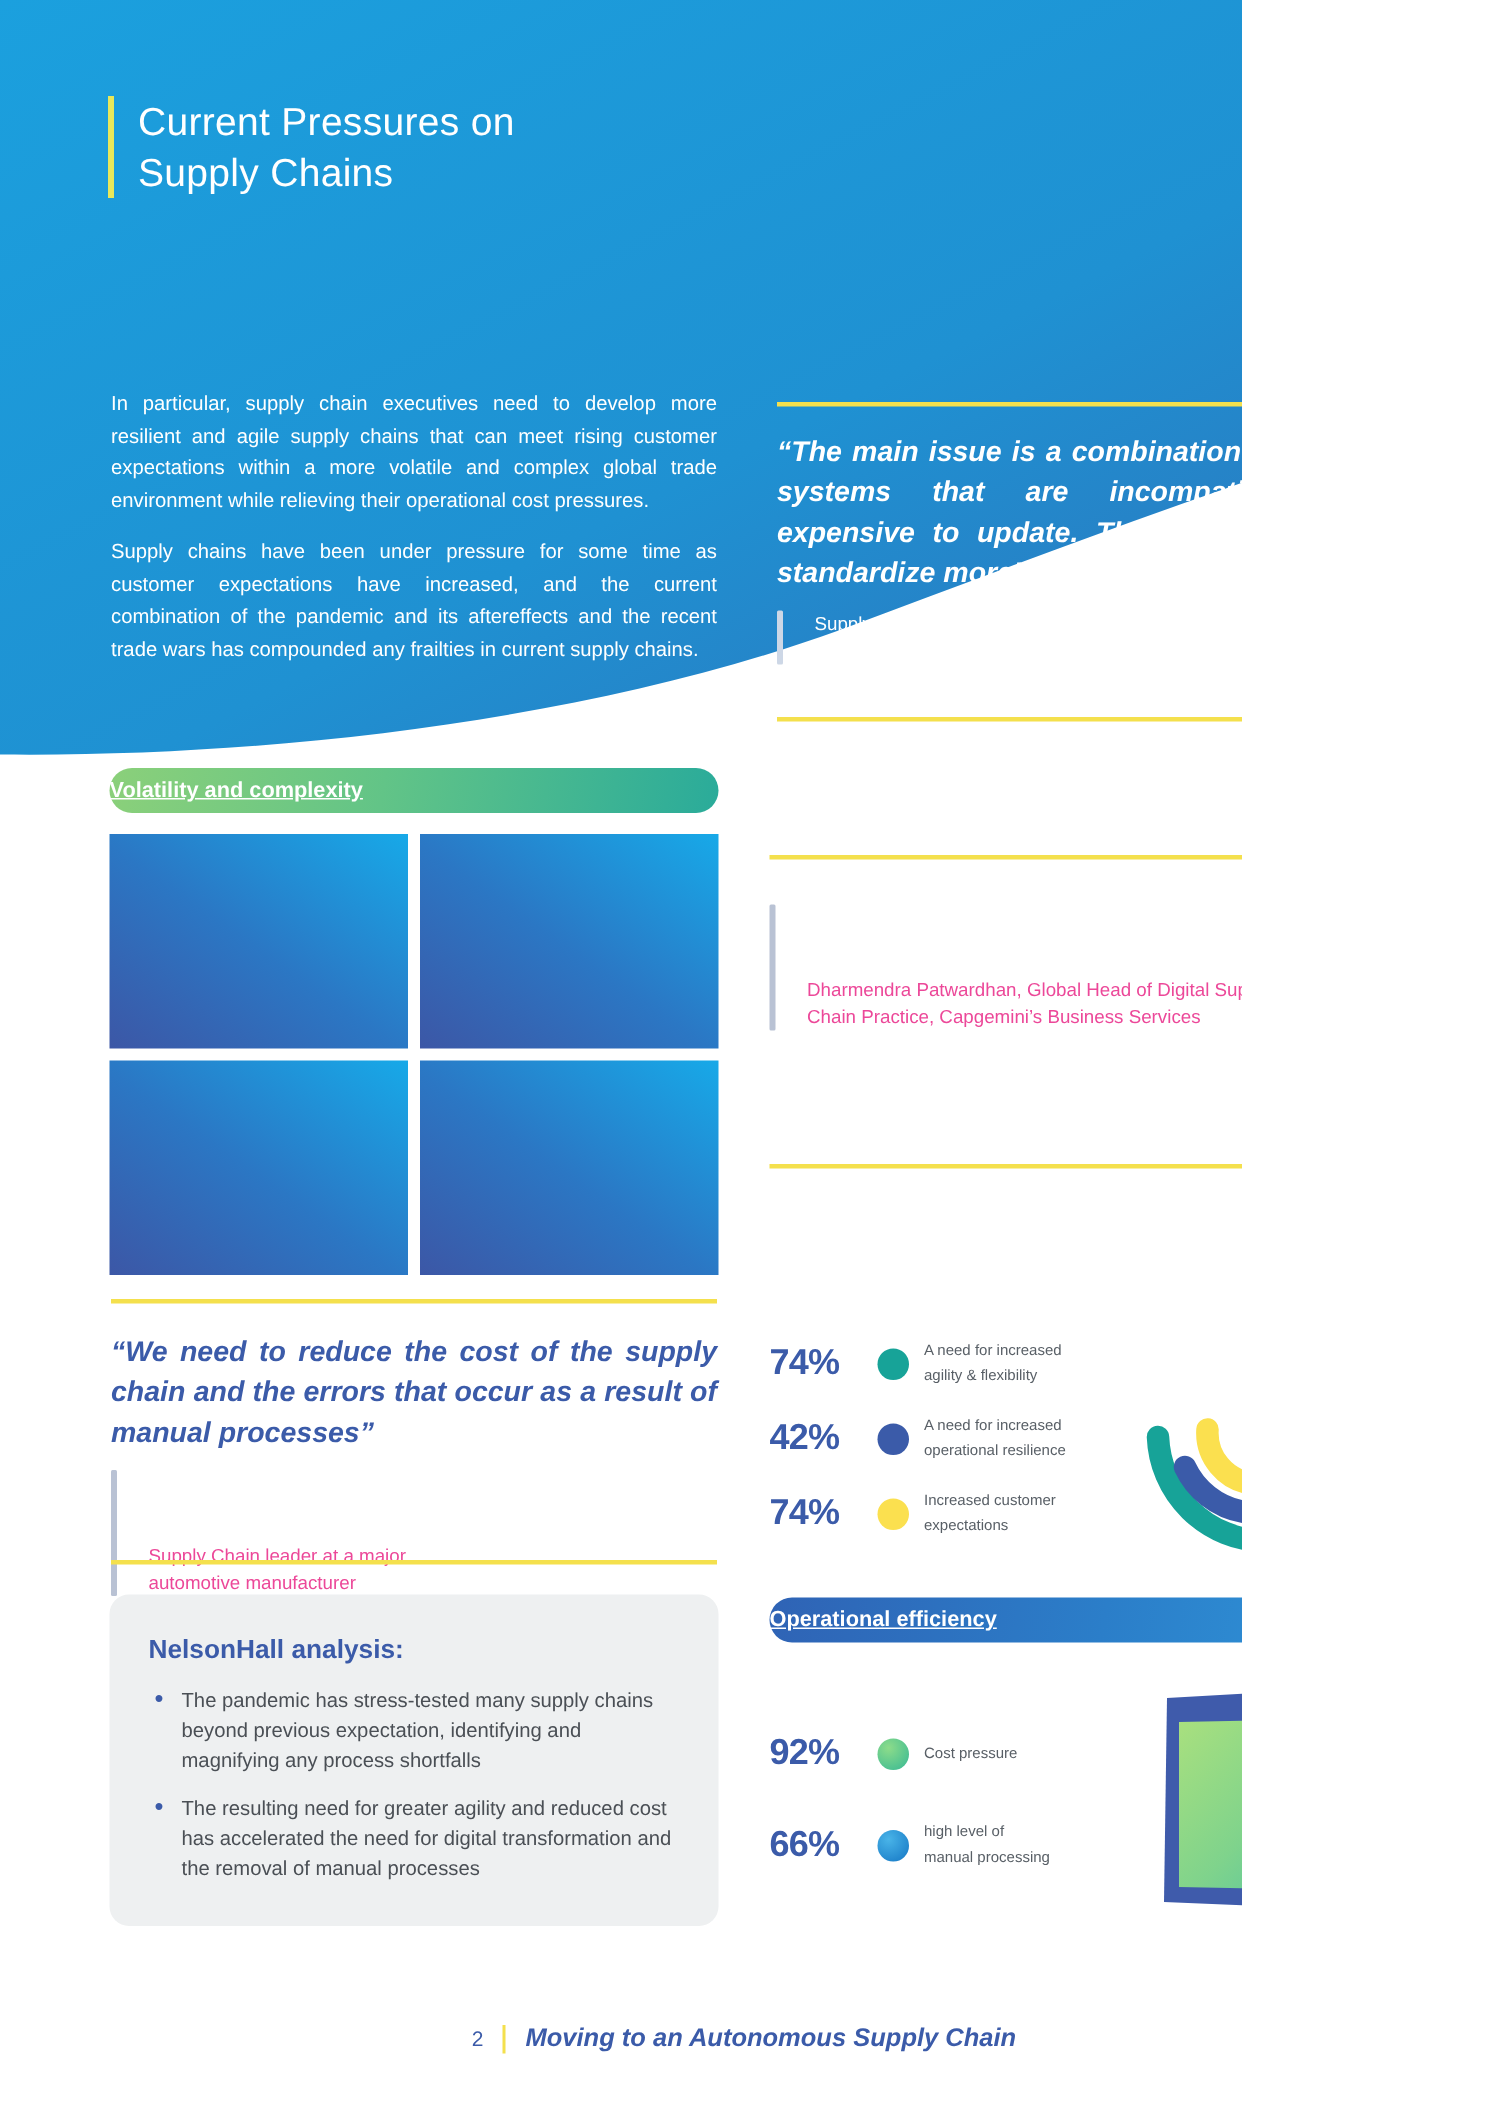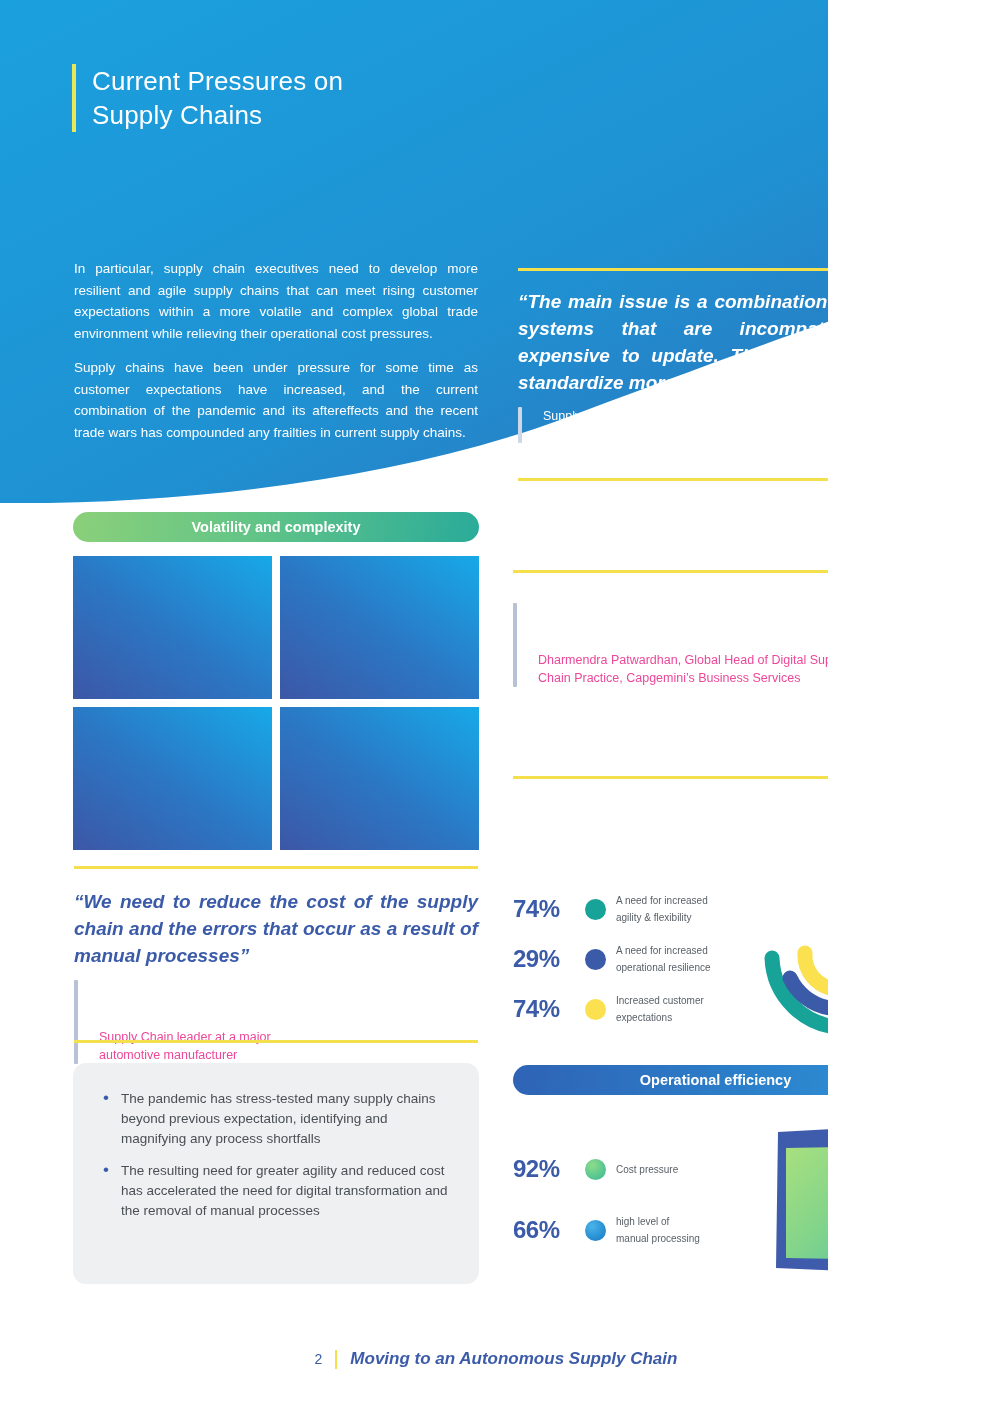--- a/index.html
+++ b/index.html
@@ -51,22 +51,22 @@
   .quote-white .attrib-text { color: #ffffff; }
   .quote-blue  .attrib-text { color: #ec4899; margin-top: 48px; }
 
   #quote1 { position: absolute; left: 518px; top: 288px; width: 400px; z-index: 5; }
   #quote2 { position: absolute; left: 513px; top: 592px; width: 405px; z-index: 5; }
   #quote3 { position: absolute; left: 74px; top: 888px; width: 404px; z-index: 5; }
 
   
   .pill {
     position: absolute; height: 30px; border-radius: 15px;
-    display: flex; align-items: center; justify-content: center;
-    color: #ffffff; font-size: 14.5px; font-weight: bold; z-index: 7;
+    display: flex; align-items: center; justify-content: flex-start;
+    color: #ffffff; font-size: 14.5px; font-weight: bold; z-index: 7; text-decoration: underline;
   }
   .pill-green { background: linear-gradient(100deg, #8bd07a 0%, #62c487 45%, #2aab9a 100%); }
   .pill-blue  { background: linear-gradient(100deg, #2f63b5 0%, #2b7ec9 55%, #2f94d8 100%); }
 
   
   .img-grid {
     position: absolute; left: 73px; top: 556px; width: 406px; height: 297px;
     display: grid; grid-template-columns: 199px 199px; grid-template-rows: 143px 143px;
     gap: 8px 8px; z-index: 5;
   }
@@ -184,36 +184,37 @@
     <div class="quote-text">“We need to reduce the cost of the supply chain and the errors that occur as a result of manual processes”</div>
     <div class="attrib">
       <div class="attrib-bar"></div>
       <div class="attrib-text">Supply Chain leader at a major
 automotive manufacturer</div>
     </div>
   </div>
   <div class="rule" style="left:74px; top:1040px; width:404px;"></div>
 
   <div class="nh-box">
+    <div class="nh-title">NelsonHall analysis:</div>
     <ul class="nh-list">
       <li>The pandemic has stress-tested many supply chains beyond previous expectation, identifying and magnifying any process shortfalls</li>
       <li>The resulting need for greater agility and reduced cost has accelerated the need for digital transformation and the removal of manual processes</li>
     </ul>
   </div>
 
 
   <div id="stats-agility" class="stats">
     <div class="stat-row">
       <div class="stat-pct">74%</div>
       <div class="stat-dot" style="background:#17a398;"></div>
       <div class="stat-label">A need for increased
 agility &amp; flexibility</div>
     </div>
     <div class="stat-row">
-      <div class="stat-pct">29%</div>
+      <div class="stat-pct">42%</div>
       <div class="stat-dot" style="background:#3b5ba9;"></div>
       <div class="stat-label">A need for increased
 operational resilience</div>
     </div>
     <div class="stat-row">
       <div class="stat-pct">74%</div>
       <div class="stat-dot" style="background:#fbe04f;"></div>
       <div class="stat-label">Increased customer
 expectations</div>
     </div>

